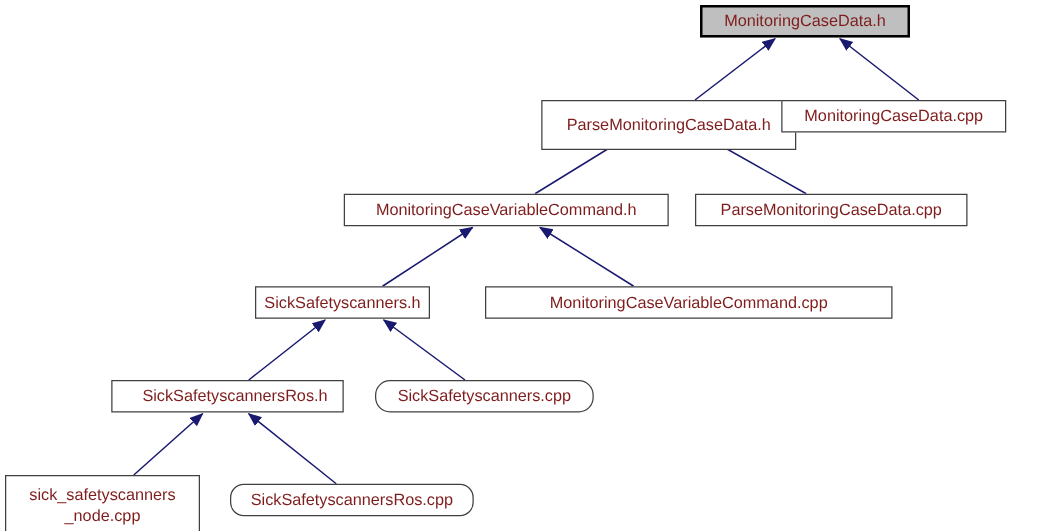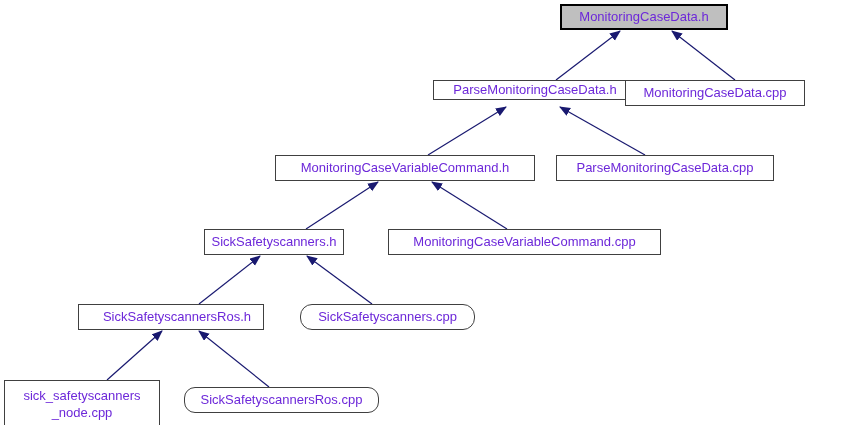--- a/index.html
+++ b/index.html
@@ -9,21 +9,21 @@
     background:#ffffff;
     font-family:"Liberation Sans",sans-serif;
     overflow:hidden;
   }
   .edge-layer{position:absolute;left:0;top:0;width:850px;height:425px;}
   .node{
     position:absolute;
     box-sizing:border-box;
     background:#ffffff;
     border:1px solid #404040;
-    color:#6d28d9;
+    color:#7f1d1d;
     font-size:13px;
     line-height:1.3;
     display:flex;
     align-items:center;
     justify-content:center;
     text-align:center;
     white-space:pre-line;
     cursor:pointer;
   }
   .node.selected{
@@ -49,25 +49,25 @@
         <line x1="306" y1="229" x2="378" y2="182" stroke="#191970" stroke-width="1.2" marker-end="url(#arrowhead)"></line>
         <line x1="507" y1="229" x2="432" y2="182" stroke="#191970" stroke-width="1.2" marker-end="url(#arrowhead)"></line>
         <line x1="199" y1="304" x2="260" y2="256" stroke="#191970" stroke-width="1.2" marker-end="url(#arrowhead)"></line>
         <line x1="372" y1="304" x2="307" y2="256" stroke="#191970" stroke-width="1.2" marker-end="url(#arrowhead)"></line>
         <line x1="107" y1="380" x2="162" y2="331" stroke="#191970" stroke-width="1.2" marker-end="url(#arrowhead)"></line>
         <line x1="269" y1="387" x2="199" y2="331" stroke="#191970" stroke-width="1.2" marker-end="url(#arrowhead)"></line>
       </g>
   </svg>
   <div id="nodes">
       <div class="node selected" style="left: 560px; top: 4px; width: 168px; height: 26px;"><span>MonitoringCaseData.h</span></div>
-      <div class="node" style="left: 433px; top: 80px; width: 204px; height: 20px;"><span>ParseMonitoringCaseData.h</span></div>
+      <div class="node" style="left: 433px; top: 80px; width: 204px; height: 40px;"><span>ParseMonitoringCaseData.h</span></div>
       <div class="node" style="left: 625px; top: 80px; width: 180px; height: 26px;"><span>MonitoringCaseData.cpp</span></div>
       <div class="node" style="left: 275px; top: 155px; width: 260px; height: 26px;"><span>MonitoringCaseVariableCommand.h</span></div>
       <div class="node" style="left: 556px; top: 155px; width: 218px; height: 26px;"><span>ParseMonitoringCaseData.cpp</span></div>
       <div class="node" style="left: 204px; top: 229px; width: 140px; height: 26px;"><span>SickSafetyscanners.h</span></div>
-      <div class="node" style="left: 388px; top: 229px; width: 273px; height: 26px;"><span>MonitoringCaseVariableCommand.cpp</span></div>
-      <div class="node" style="left: 78px; top: 304px; width: 186px; height: 26px; padding-left: 12px;"><span>SickSafetyscannersRos.h</span></div>
+      <div class="node" style="left: 388px; top: 229px; width: 326px; height: 26px;"><span>MonitoringCaseVariableCommand.cpp</span></div>
+      <div class="node" style="left: 89px; top: 304px; width: 186px; height: 26px; padding-left: 12px;"><span>SickSafetyscannersRos.h</span></div>
       <div class="node" style="left: 300px; top: 304px; width: 175px; height: 26px; border-radius: 12px;"><span>SickSafetyscanners.cpp</span></div>
       <div class="node" style="left: 4px; top: 380px; width: 156px; height: 50px;"><span>sick_safetyscanners
 _node.cpp</span></div>
       <div class="node" style="left: 184px; top: 387px; width: 195px; height: 26px; border-radius: 11px;"><span>SickSafetyscannersRos.cpp</span></div>
     </div>
 </div>
 
 </body></html>

